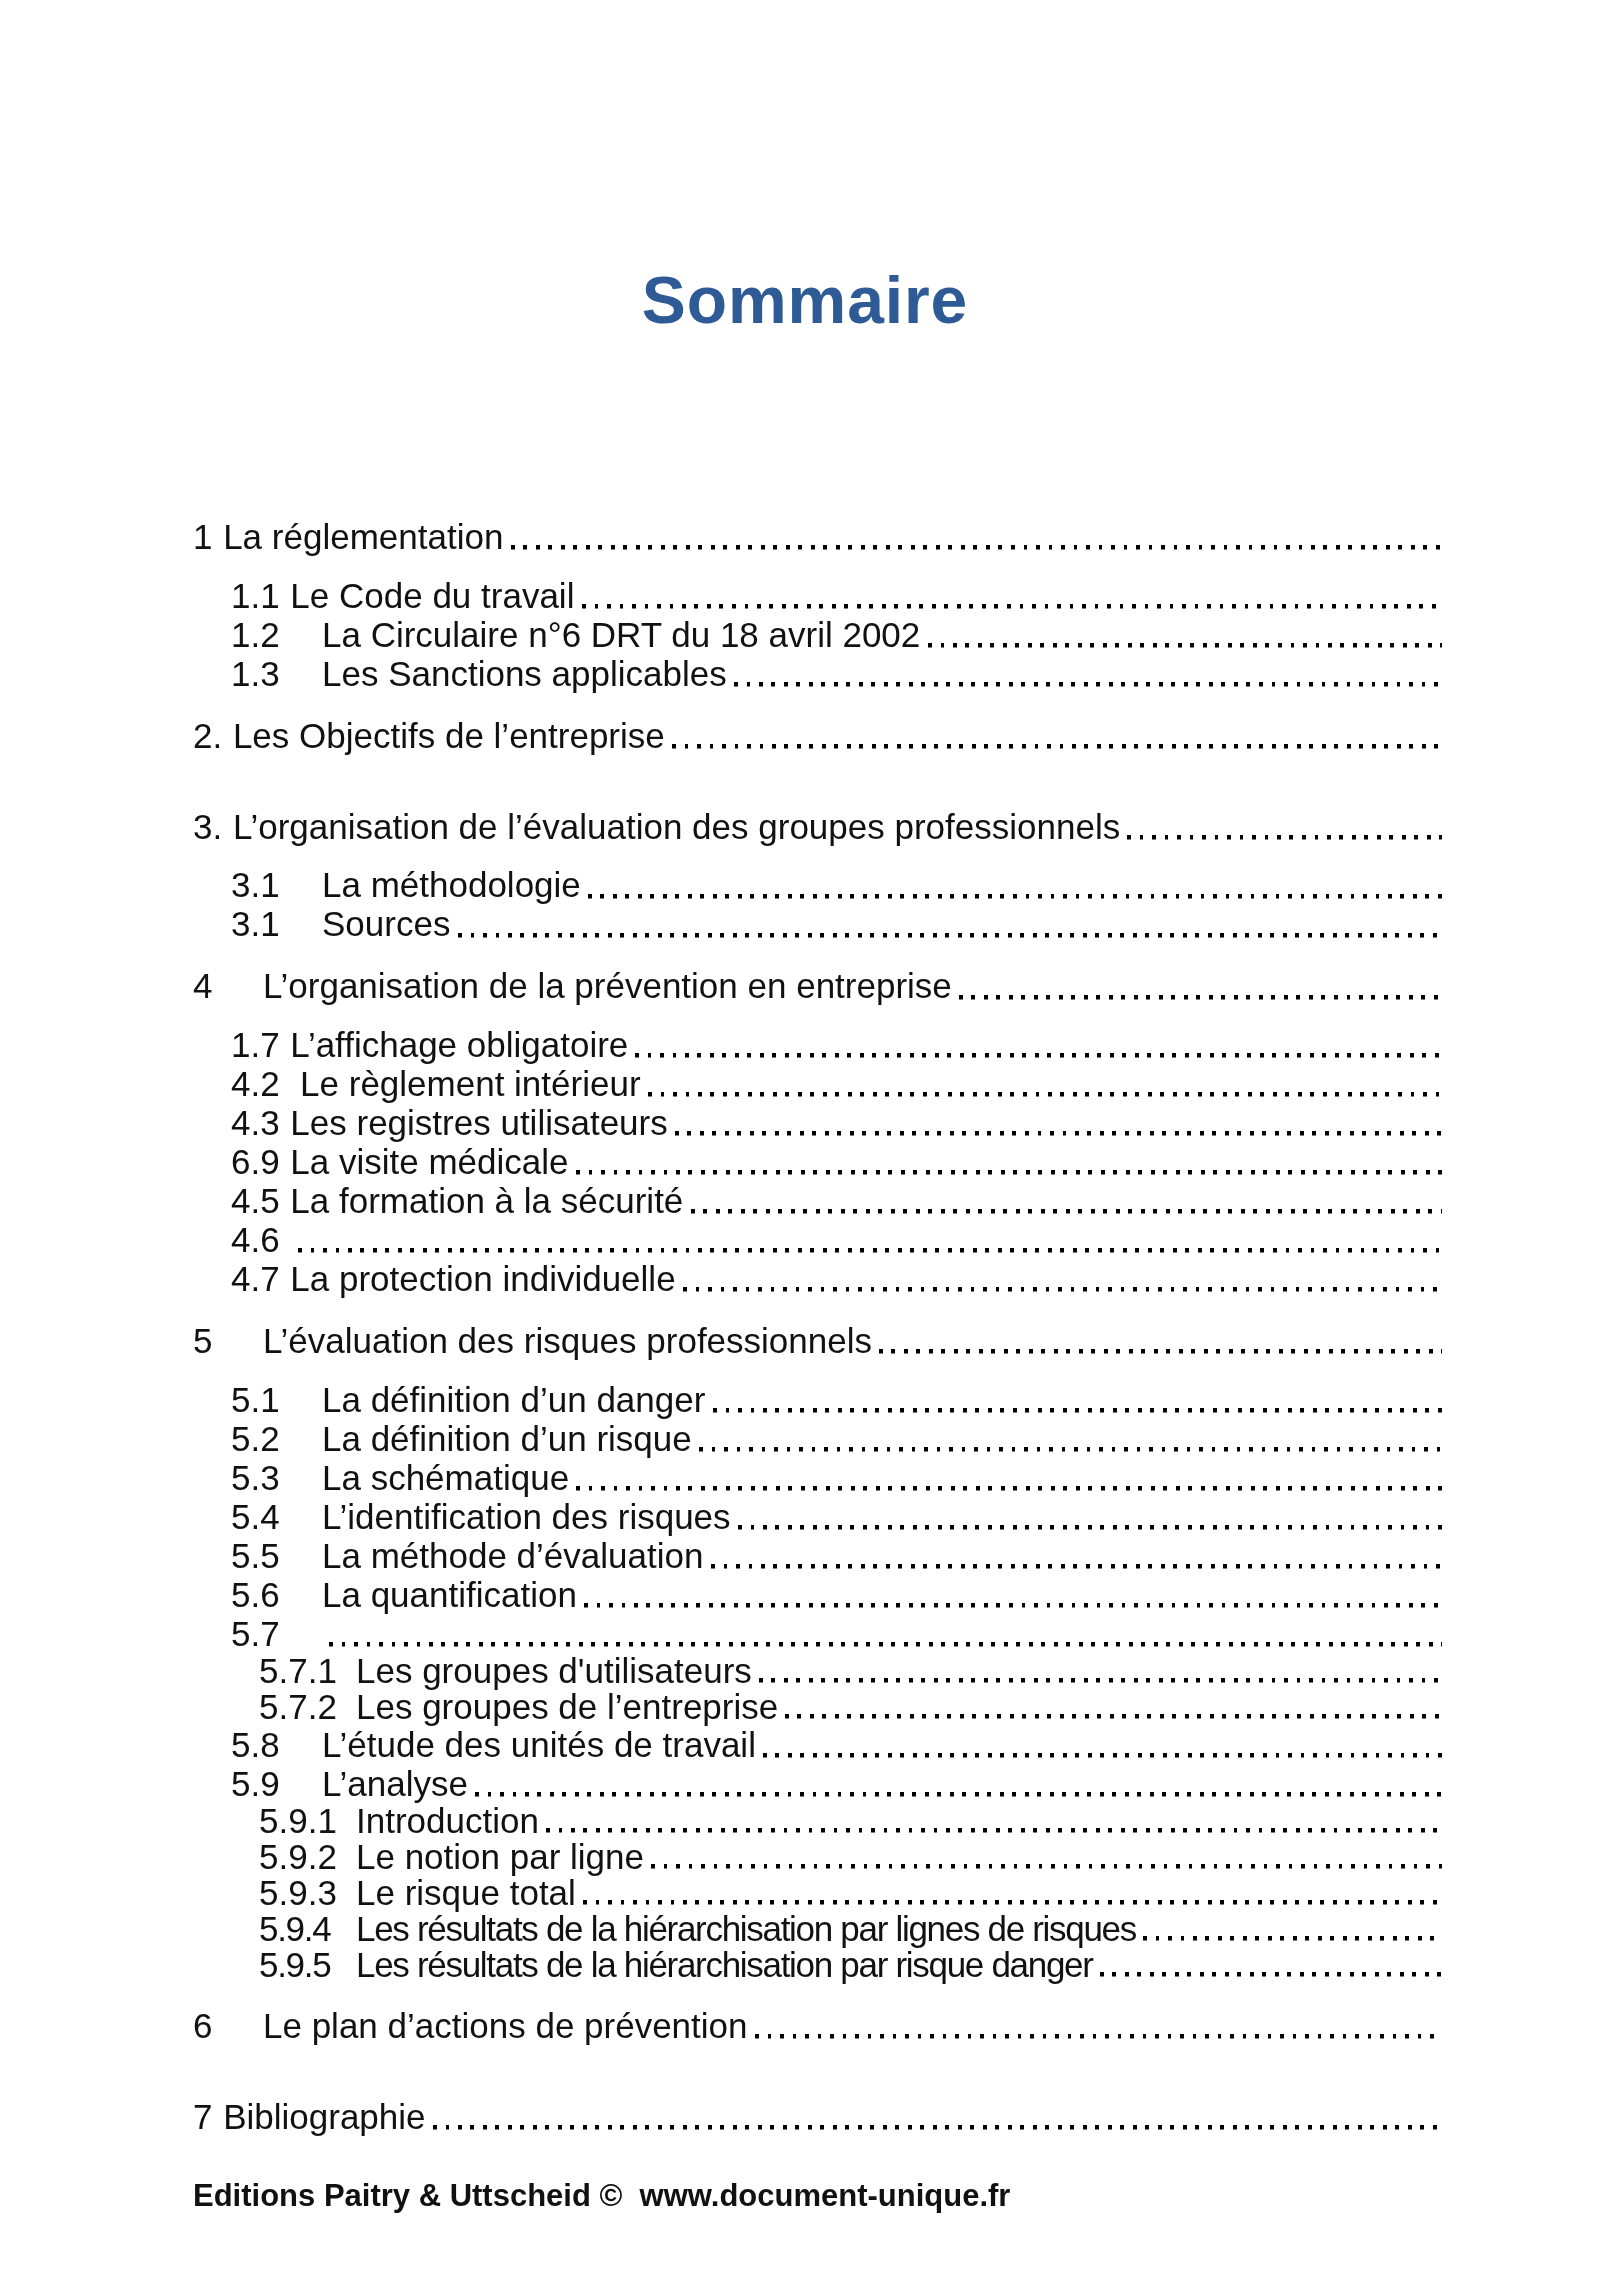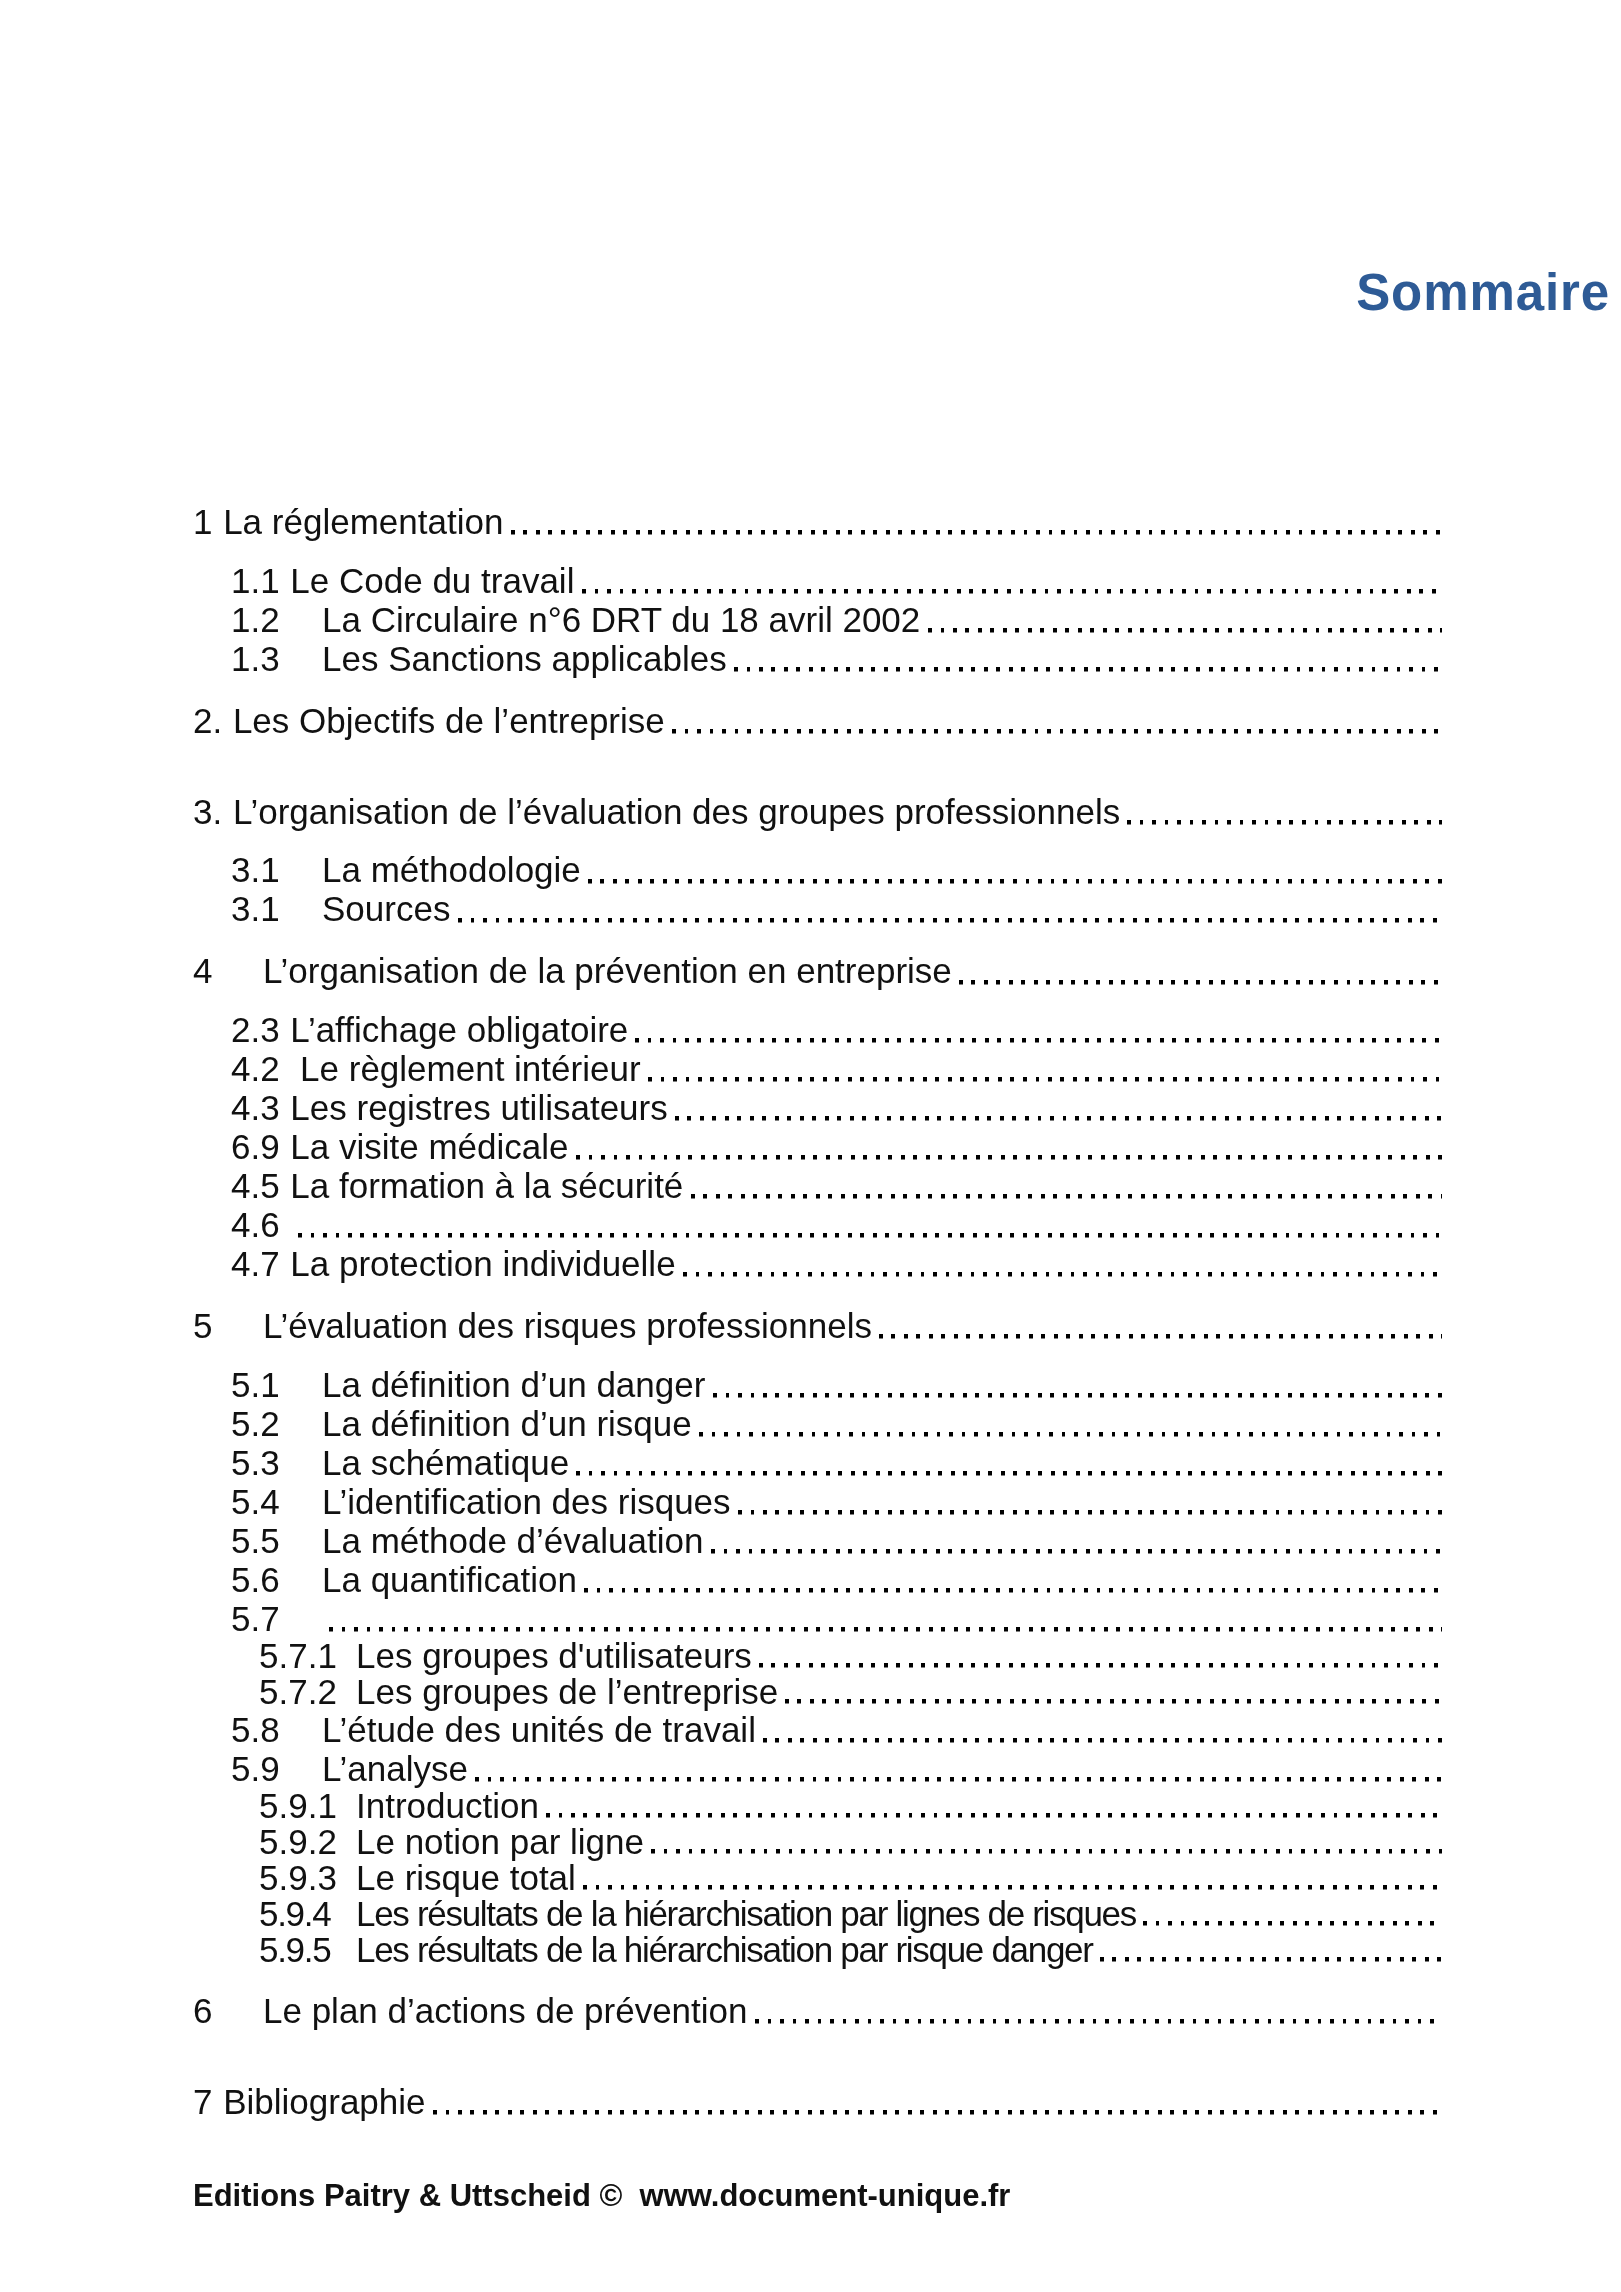--- a/index.html
+++ b/index.html
@@ -11,22 +11,22 @@
     position: relative;
     width: 1622px;
     height: 2293px;
     background: #ffffff;
     font-family: "Liberation Sans", "DejaVu Sans", sans-serif;
     color: #111111;
     overflow: hidden;
   }
   .title {
     margin: 267px 12px 0 0;
-    text-align: right;
-    font-size: 51px;
+    text-align: center;
+    font-size: 66px;
     line-height: 1;
     font-weight: bold;
     letter-spacing: 0.9px;
     
   }
   .toc {
     margin: 184px 180px 0 193px;
   }
   .toc-row {
     display: flex;
@@ -79,21 +79,21 @@
   <div class="toc">
       <div class="toc-row level-1 sp-first"><span class="num">1</span><span class="label">La réglementation</span><span class="leader"></span></div>
       <div class="toc-row level-2"><span class="num">1.1</span><span class="label">Le Code du travail</span><span class="leader"></span></div>
       <div class="toc-row level-2"><span class="num tab">1.2</span><span class="label">La Circulaire n°6 DRT du 18 avril 2002</span><span class="leader"></span></div>
       <div class="toc-row level-2"><span class="num tab">1.3</span><span class="label">Les Sanctions applicables</span><span class="leader"></span></div>
       <div class="toc-row level-1"><span class="num">2.</span><span class="label">Les Objectifs de l’entreprise</span><span class="leader"></span></div>
       <div class="toc-row level-1 sp-lg"><span class="num">3.</span><span class="label">L’organisation de l’évaluation des groupes professionnels</span><span class="leader"></span></div>
       <div class="toc-row level-2"><span class="num tab">3.1</span><span class="label">La méthodologie</span><span class="leader"></span></div>
       <div class="toc-row level-2"><span class="num tab">3.1</span><span class="label">Sources</span><span class="leader"></span></div>
       <div class="toc-row level-1"><span class="num tab">4</span><span class="label">L’organisation de la prévention en entreprise</span><span class="leader"></span></div>
-      <div class="toc-row level-2"><span class="num">2.3</span><span class="label">L’affichage obligatoire</span><span class="leader"></span></div>
+      <div class="toc-row level-2"><span class="num">1.7</span><span class="label">L’affichage obligatoire</span><span class="leader"></span></div>
       <div class="toc-row level-2"><span class="num">4.2</span><span class="label"> Le règlement intérieur</span><span class="leader"></span></div>
       <div class="toc-row level-2"><span class="num">4.3</span><span class="label">Les registres utilisateurs</span><span class="leader"></span></div>
       <div class="toc-row level-2"><span class="num">6.9</span><span class="label">La visite médicale</span><span class="leader"></span></div>
       <div class="toc-row level-2"><span class="num">4.5</span><span class="label">La formation à la sécurité</span><span class="leader"></span></div>
       <div class="toc-row level-2"><span class="num">4.6</span><span class="leader"></span></div>
       <div class="toc-row level-2"><span class="num">4.7</span><span class="label">La protection individuelle</span><span class="leader"></span></div>
       <div class="toc-row level-1"><span class="num tab">5</span><span class="label">L’évaluation des risques professionnels</span><span class="leader"></span></div>
       <div class="toc-row level-2"><span class="num tab">5.1</span><span class="label">La définition d’un danger</span><span class="leader"></span></div>
       <div class="toc-row level-2"><span class="num tab">5.2</span><span class="label">La définition d’un risque</span><span class="leader"></span></div>
       <div class="toc-row level-2"><span class="num tab">5.3</span><span class="label">La schématique</span><span class="leader"></span></div>

